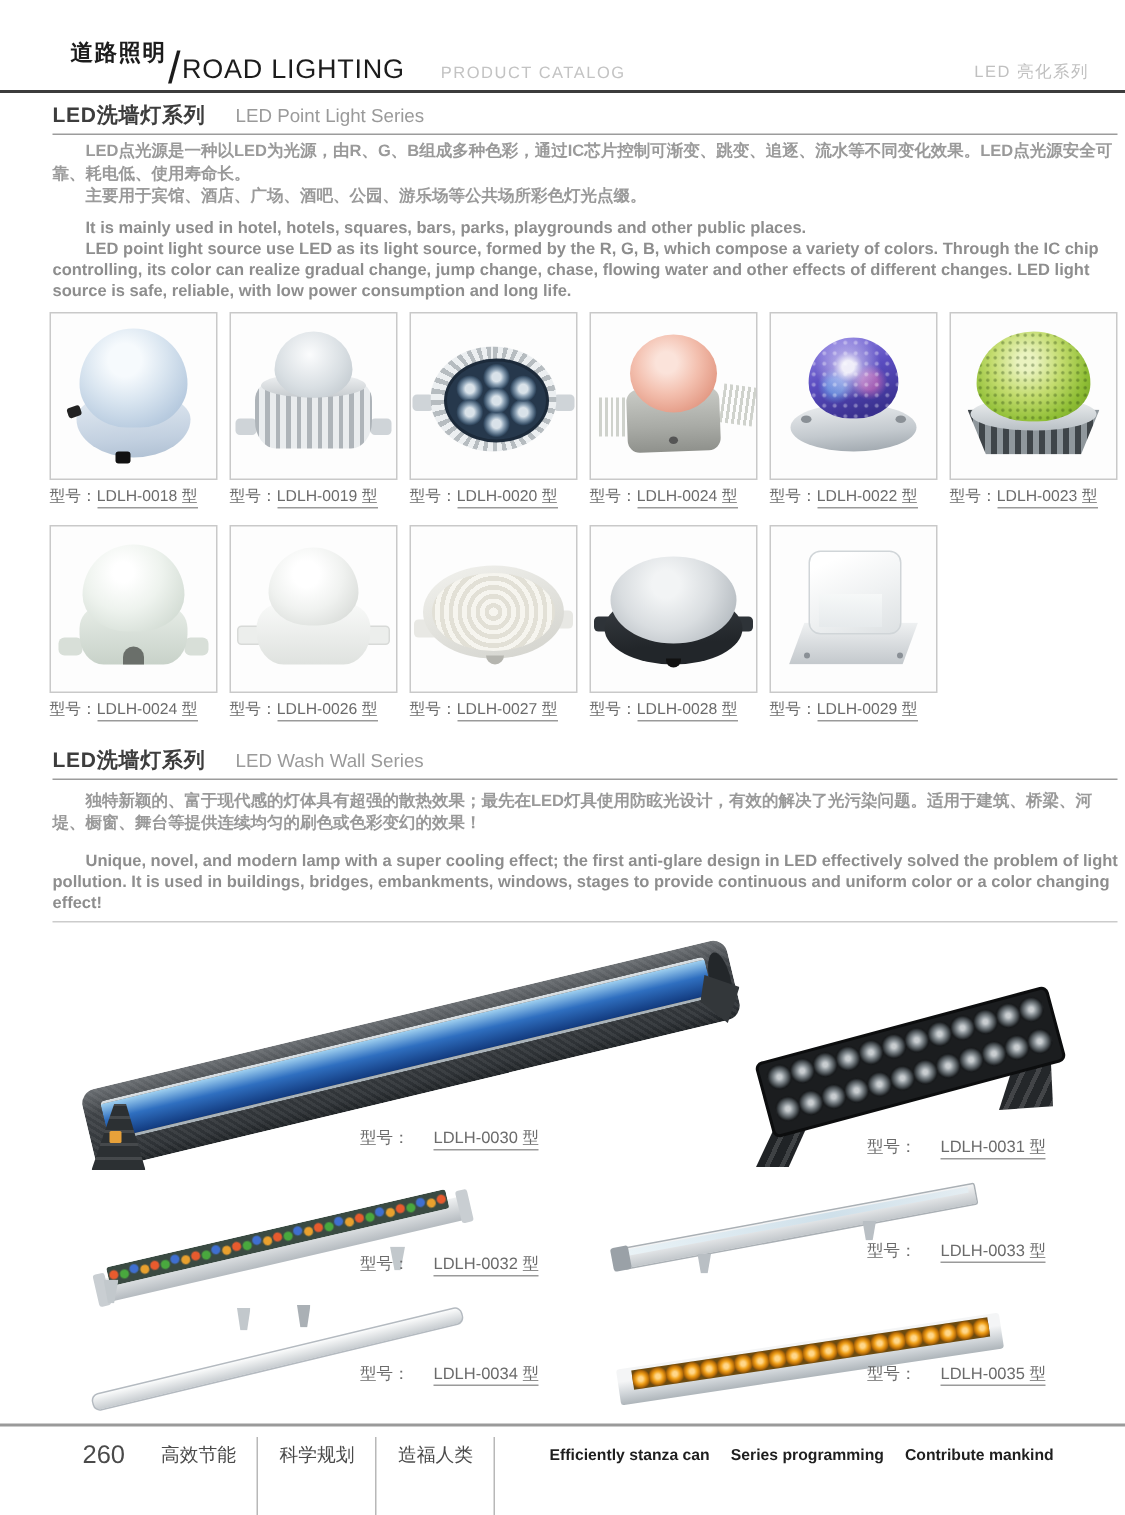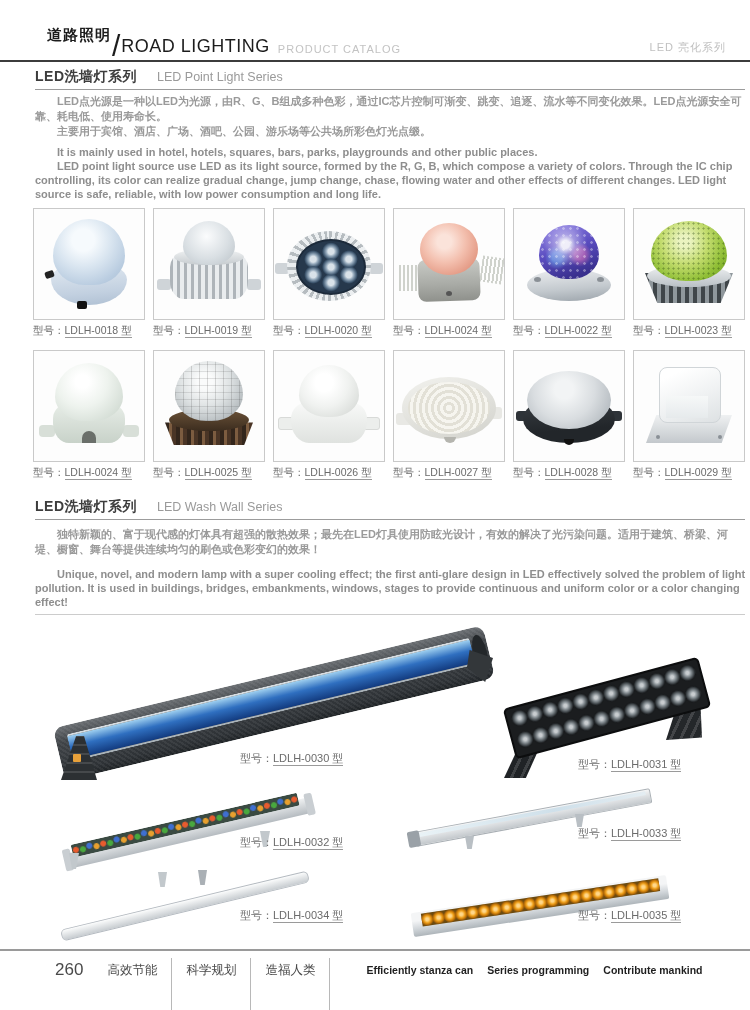--- a/index.html
+++ b/index.html
@@ -4,21 +4,21 @@
 <style>
   html,body{margin:0;padding:0;background:#ffffff;}
   body{width:750px;height:1010px;font-family:"Liberation Sans",sans-serif;}
   .page{position:relative;width:750px;height:1010px;background:#fff;overflow:hidden;}
 
   
   .brand{position:absolute;left:47px;top:26px;display:flex;align-items:flex-end;}
   .brand-cn{font-size:15px;font-weight:700;color:#1c1c1c;letter-spacing:1px;padding-bottom:13px;}
   .brand-slash{font-size:30px;font-weight:300;color:#1c1c1c;line-height:0.85;margin:0 1px;}
   .brand-en{font-size:18px;color:#1c1c1c;letter-spacing:0.5px;padding-bottom:1px;}
-  .brand-cat{font-size:11px;color:#c3c3c3;letter-spacing:1px;margin-left:8px;padding-bottom:3px;}
+  .brand-cat{font-size:11px;color:#c3c3c3;letter-spacing:1px;margin-left:24px;padding-bottom:3px;}
   .series-right{position:absolute;right:24px;top:40px;font-size:11px;color:#c0c0c0;letter-spacing:1px;}
   .header-line{position:absolute;left:0;top:60px;width:750px;height:0;border-top:2px solid #3c3c3c;}
 
   
   .sec-title{position:absolute;left:35px;display:flex;align-items:baseline;gap:20px;}
   .sec-title .cn{font-size:14px;font-weight:700;color:#3d3d3d;letter-spacing:0.5px;}
   .sec-title .en{font-size:12.5px;color:#9a9a9a;}
   .rule{position:absolute;left:35px;width:710px;height:0;border-top:1px solid #9c9c9c;}
   .rule-light{position:absolute;left:35px;width:710px;height:0;border-top:1px solid #cccccc;}
 
@@ -117,21 +117,21 @@
   .p29 .base{left:12px;top:64px;width:86px;height:28px;background:linear-gradient(#eff1f2,#c3c8cc);clip-path:polygon(12% 0,100% 0,88% 100%,0 100%);}
   .p29 .d1{left:22px;top:84px;width:4px;height:4px;border-radius:50%;background:#8a9096;z-index:2;}
   .p29 .d2{right:22px;top:84px;width:4px;height:4px;border-radius:50%;background:#8a9096;z-index:2;}
   .p29 .dome{left:25px;top:16px;width:60px;height:54px;border-radius:8px;border:1px solid #d0d5d8;background:linear-gradient(155deg,#ffffff 15%,#f0f2f3 55%,#dde1e3);}
   .p29 .dome::after{content:"";position:absolute;left:6px;bottom:4px;width:70%;height:40%;background:linear-gradient(#f6f8f8,#e6eaec);}
 
   
   .wash{position:absolute;}
   .wash .bar{position:absolute;}
   .wlabel{position:absolute;font-size:11px;color:#6b6b6b;white-space:nowrap;}
-  .wlabel .u{border-bottom:1px solid #9a9a9a;padding-bottom:1px;}
+  .wlabel .u{border-bottom:1px solid #9a9a9a;padding-bottom:1px;margin-left:16px;}
   .wlabel .sfx{margin-left:3px;}
 
   .w30{left:35px;top:626px;width:478px;height:158px;}
   .w30 .bar{left:18px;top:50px;width:442px;height:54px;transform:rotate(-13.5deg);border-radius:10px;background-image:repeating-linear-gradient(45deg,rgba(255,255,255,0.06) 0 2px,transparent 2px 4px),linear-gradient(180deg,#6a6e72,#3f4347 30%,#2e3236 85%,#1f2326);}
   .w30 .glass{position:absolute;left:12px;top:9px;right:16px;height:24px;border-top:2px solid #d7dde1;border-bottom:2px solid #aab3b9;border-radius:3px;background:linear-gradient(180deg,#9fd0f0 0%,#2f6fc0 45%,#123a7e 100%);}
   .w30 .cap{position:absolute;right:2px;top:8px;width:14px;height:38px;border-radius:50%;background:#23272a;}
   .w30 .footL{position:absolute;left:26px;top:110px;width:36px;height:44px;background:#2c3033;clip-path:polygon(42% 0,64% 0,100% 100%,0 100%);background-image:repeating-linear-gradient(0deg,transparent 0 7px,rgba(255,255,255,0.12) 7px 9px);}
   .w30 .footL::after{content:"";position:absolute;left:12px;top:18px;width:8px;height:8px;background:#e8a13a;border-radius:1px;}
   .w30 .footR{position:absolute;right:20px;top:24px;width:26px;height:32px;background:#33373a;clip-path:polygon(10% 0,100% 25%,70% 100%,0 55%);}
 
@@ -285,30 +285,20 @@
             <i class="d1"></i>
             <i class="d2"></i>
             <i class="base"></i>
             <i class="d3"></i>
             <i class="dome"></i>
           </div>
       </div>
       <div class="plabel"><span>型号：</span><span class="u"><span>LDLH-0024</span><span class="sfx">型</span></span></div>
     </div>
 
-    <div class="cell">
-      <div class="pbox">
-        <div class="prod p25">
-            <i class="d1"></i>
-            <i class="base"></i>
-            <i class="dome"></i>
-          </div>
-      </div>
-      <div class="plabel"><span>型号：</span><span class="u"><span>LDLH-0025</span><span class="sfx">型</span></span></div>
-    </div>
 
     <div class="cell">
       <div class="pbox">
         <div class="prod p26">
             <i class="d1"></i>
             <i class="d2"></i>
             <i class="base"></i>
             <i class="dome"></i>
           </div>
       </div>

